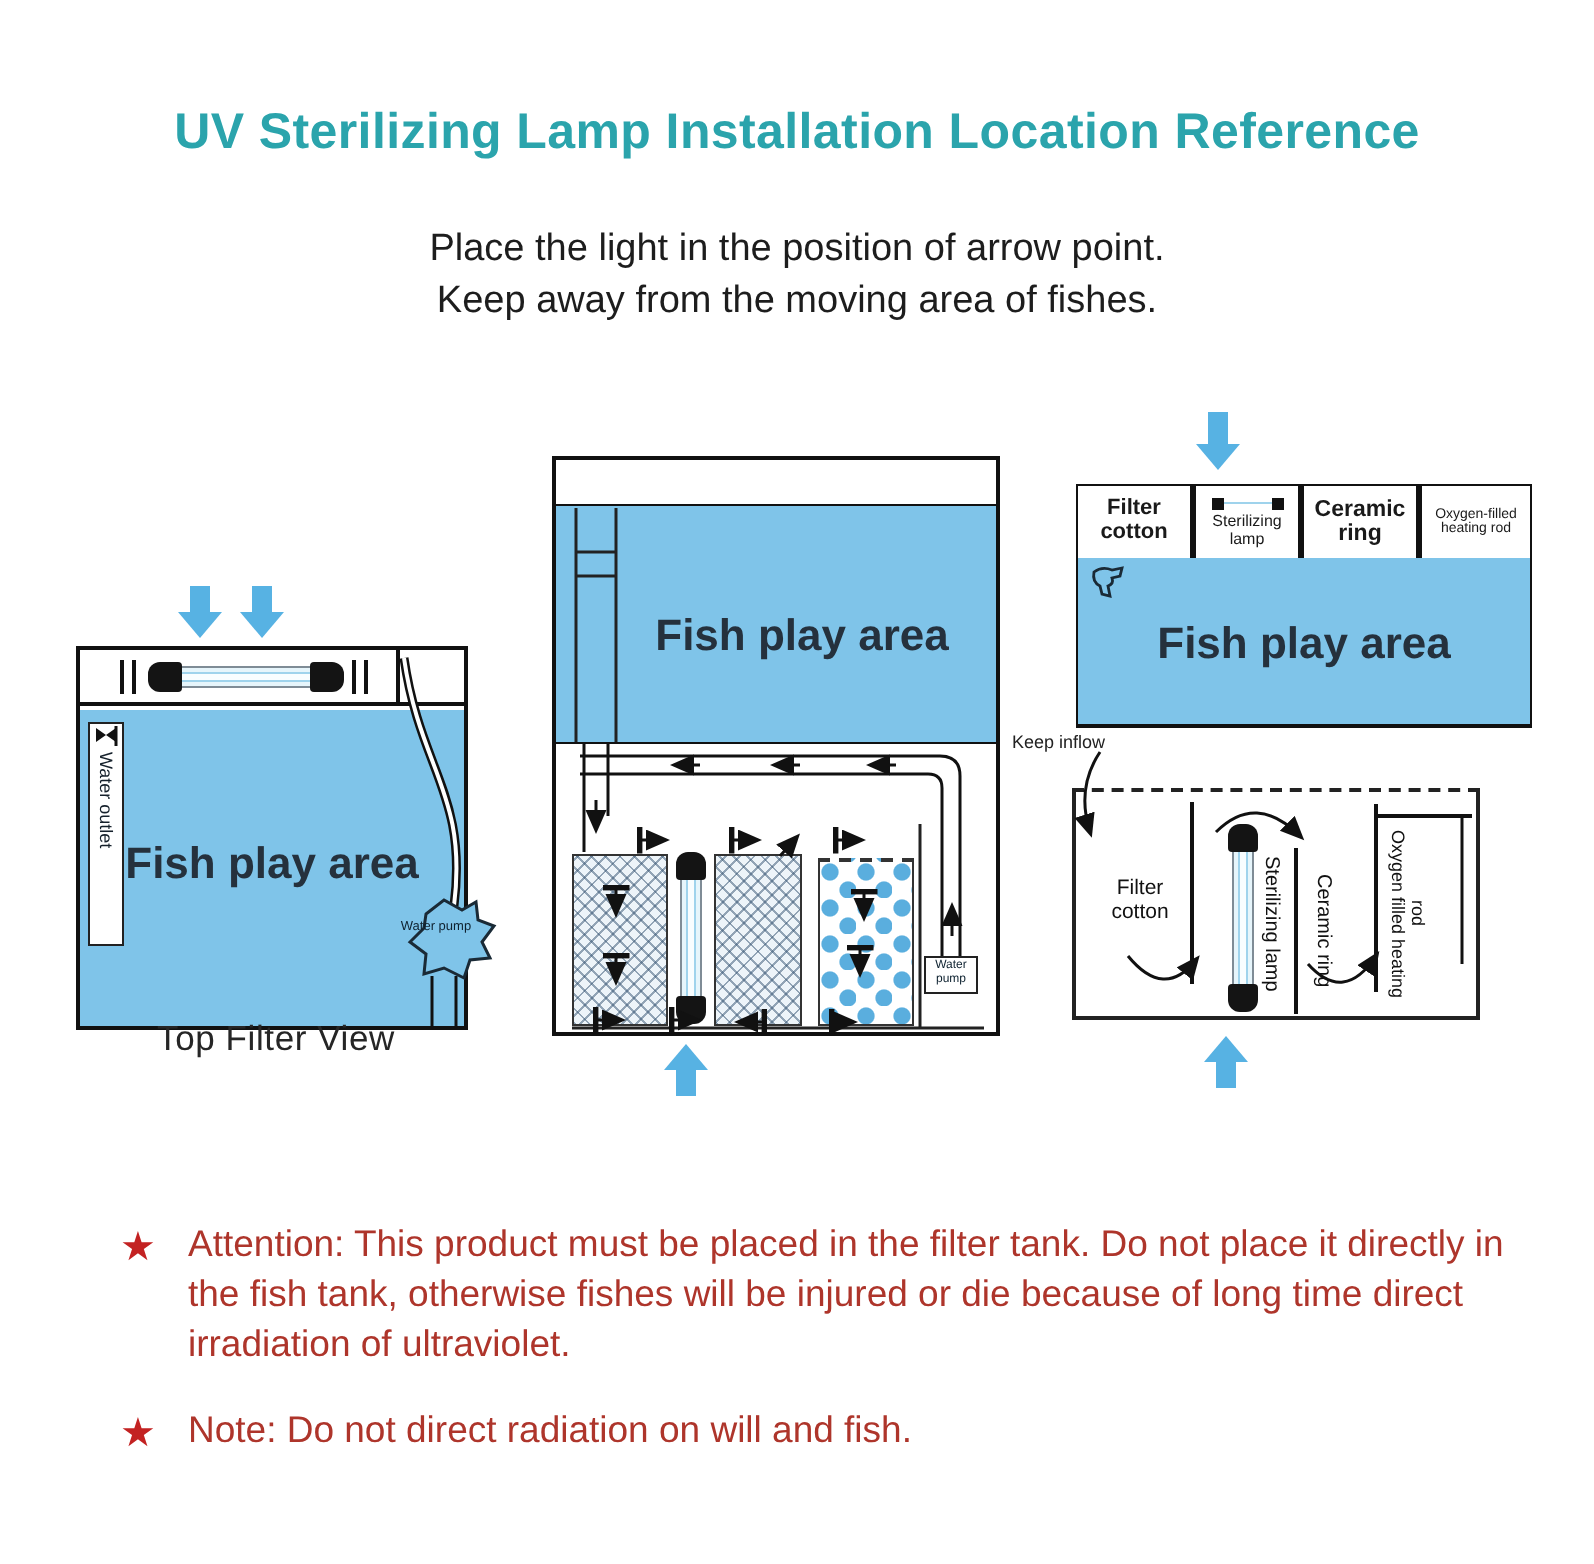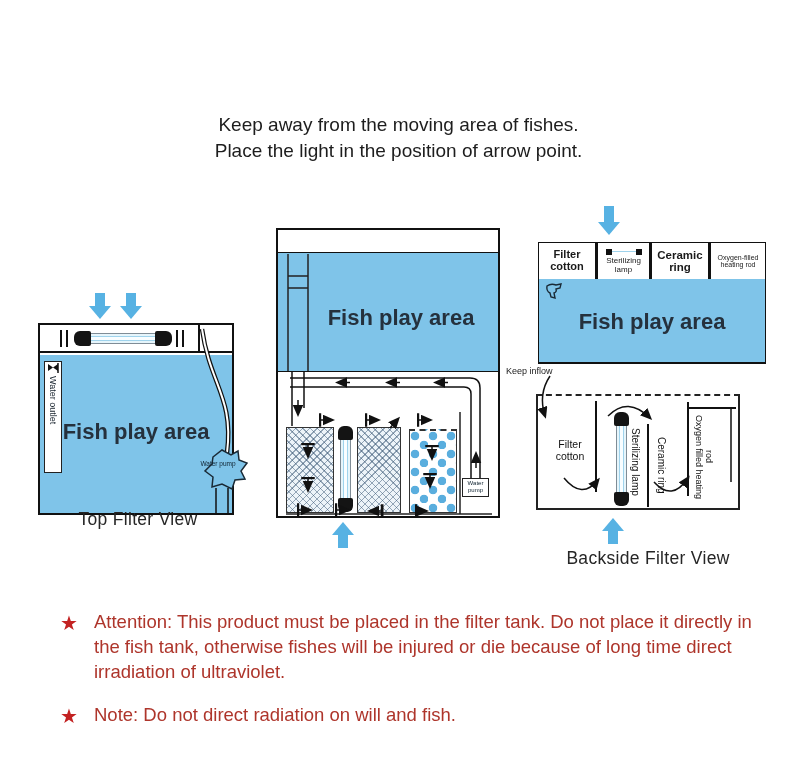--- a/index.html
+++ b/index.html
@@ -92,23 +92,24 @@
   .notes .star{width:34px; font-size:20px; color:var(--star); flex:none; padding-top:1px;}
   .notes p{flex:1; color:var(--red); font-size:18.5px; line-height:1.35;}
 
   svg{position:absolute; overflow:visible;}
 </style>
 </head>
 <body>
 
 <div class="canvas">
 
+  <div class="title">UV Sterilizing Lamp Installation Location Reference</div>
   <div class="subtitle">
+    <div>Place the light in the position of arrow point.</div>
     <div>Keep away from the moving area of fishes.</div>
-    <div>Place the light in the position of arrow point.</div>
   </div>
 
   <div class="bluearrow" style="left:89px; top:293px;">
     <div class="shaft"></div>
       <div class="headd"></div>
   </div>
   <div class="bluearrow" style="left:120px; top:293px;">
     <div class="shaft"></div>
       <div class="headd"></div>
   </div>
@@ -270,21 +271,20 @@
       <line x1="193" y1="12" x2="193" y2="86" stroke="#111" stroke-width="1.5"></line>
       <path d="M26,82 Q44,104 60,84" fill="none" stroke="#111" stroke-width="1.5" marker-end="url(#ah4)"></path>
       <path d="M70,20 Q90,0 112,22" fill="none" stroke="#111" stroke-width="1.5" marker-end="url(#ah4)"></path>
       <path d="M116,86 Q134,106 150,82" fill="none" stroke="#111" stroke-width="1.5" marker-end="url(#ah4)"></path>
     </svg>
   </div>
   <div class="bluearrow" style="left:602px; top:518px;">
     <div class="headu"></div>
       <div class="shaft"></div>
   </div>
-  <div class="caption" style="left:538px; top:548px;">Backside Filter View</div>
 
   <div class="notes" style="top:610px;">
     <span class="star">★</span>
     <p>Attention: This product must be placed in the filter tank. Do not place it directly in the fish tank, otherwise fishes will be injured or die because of long time direct irradiation of ultraviolet.</p>
   </div>
   <div class="notes" style="top:703px;">
     <span class="star">★</span>
     <p>Note: Do not direct radiation on will and fish.</p>
   </div>
 

